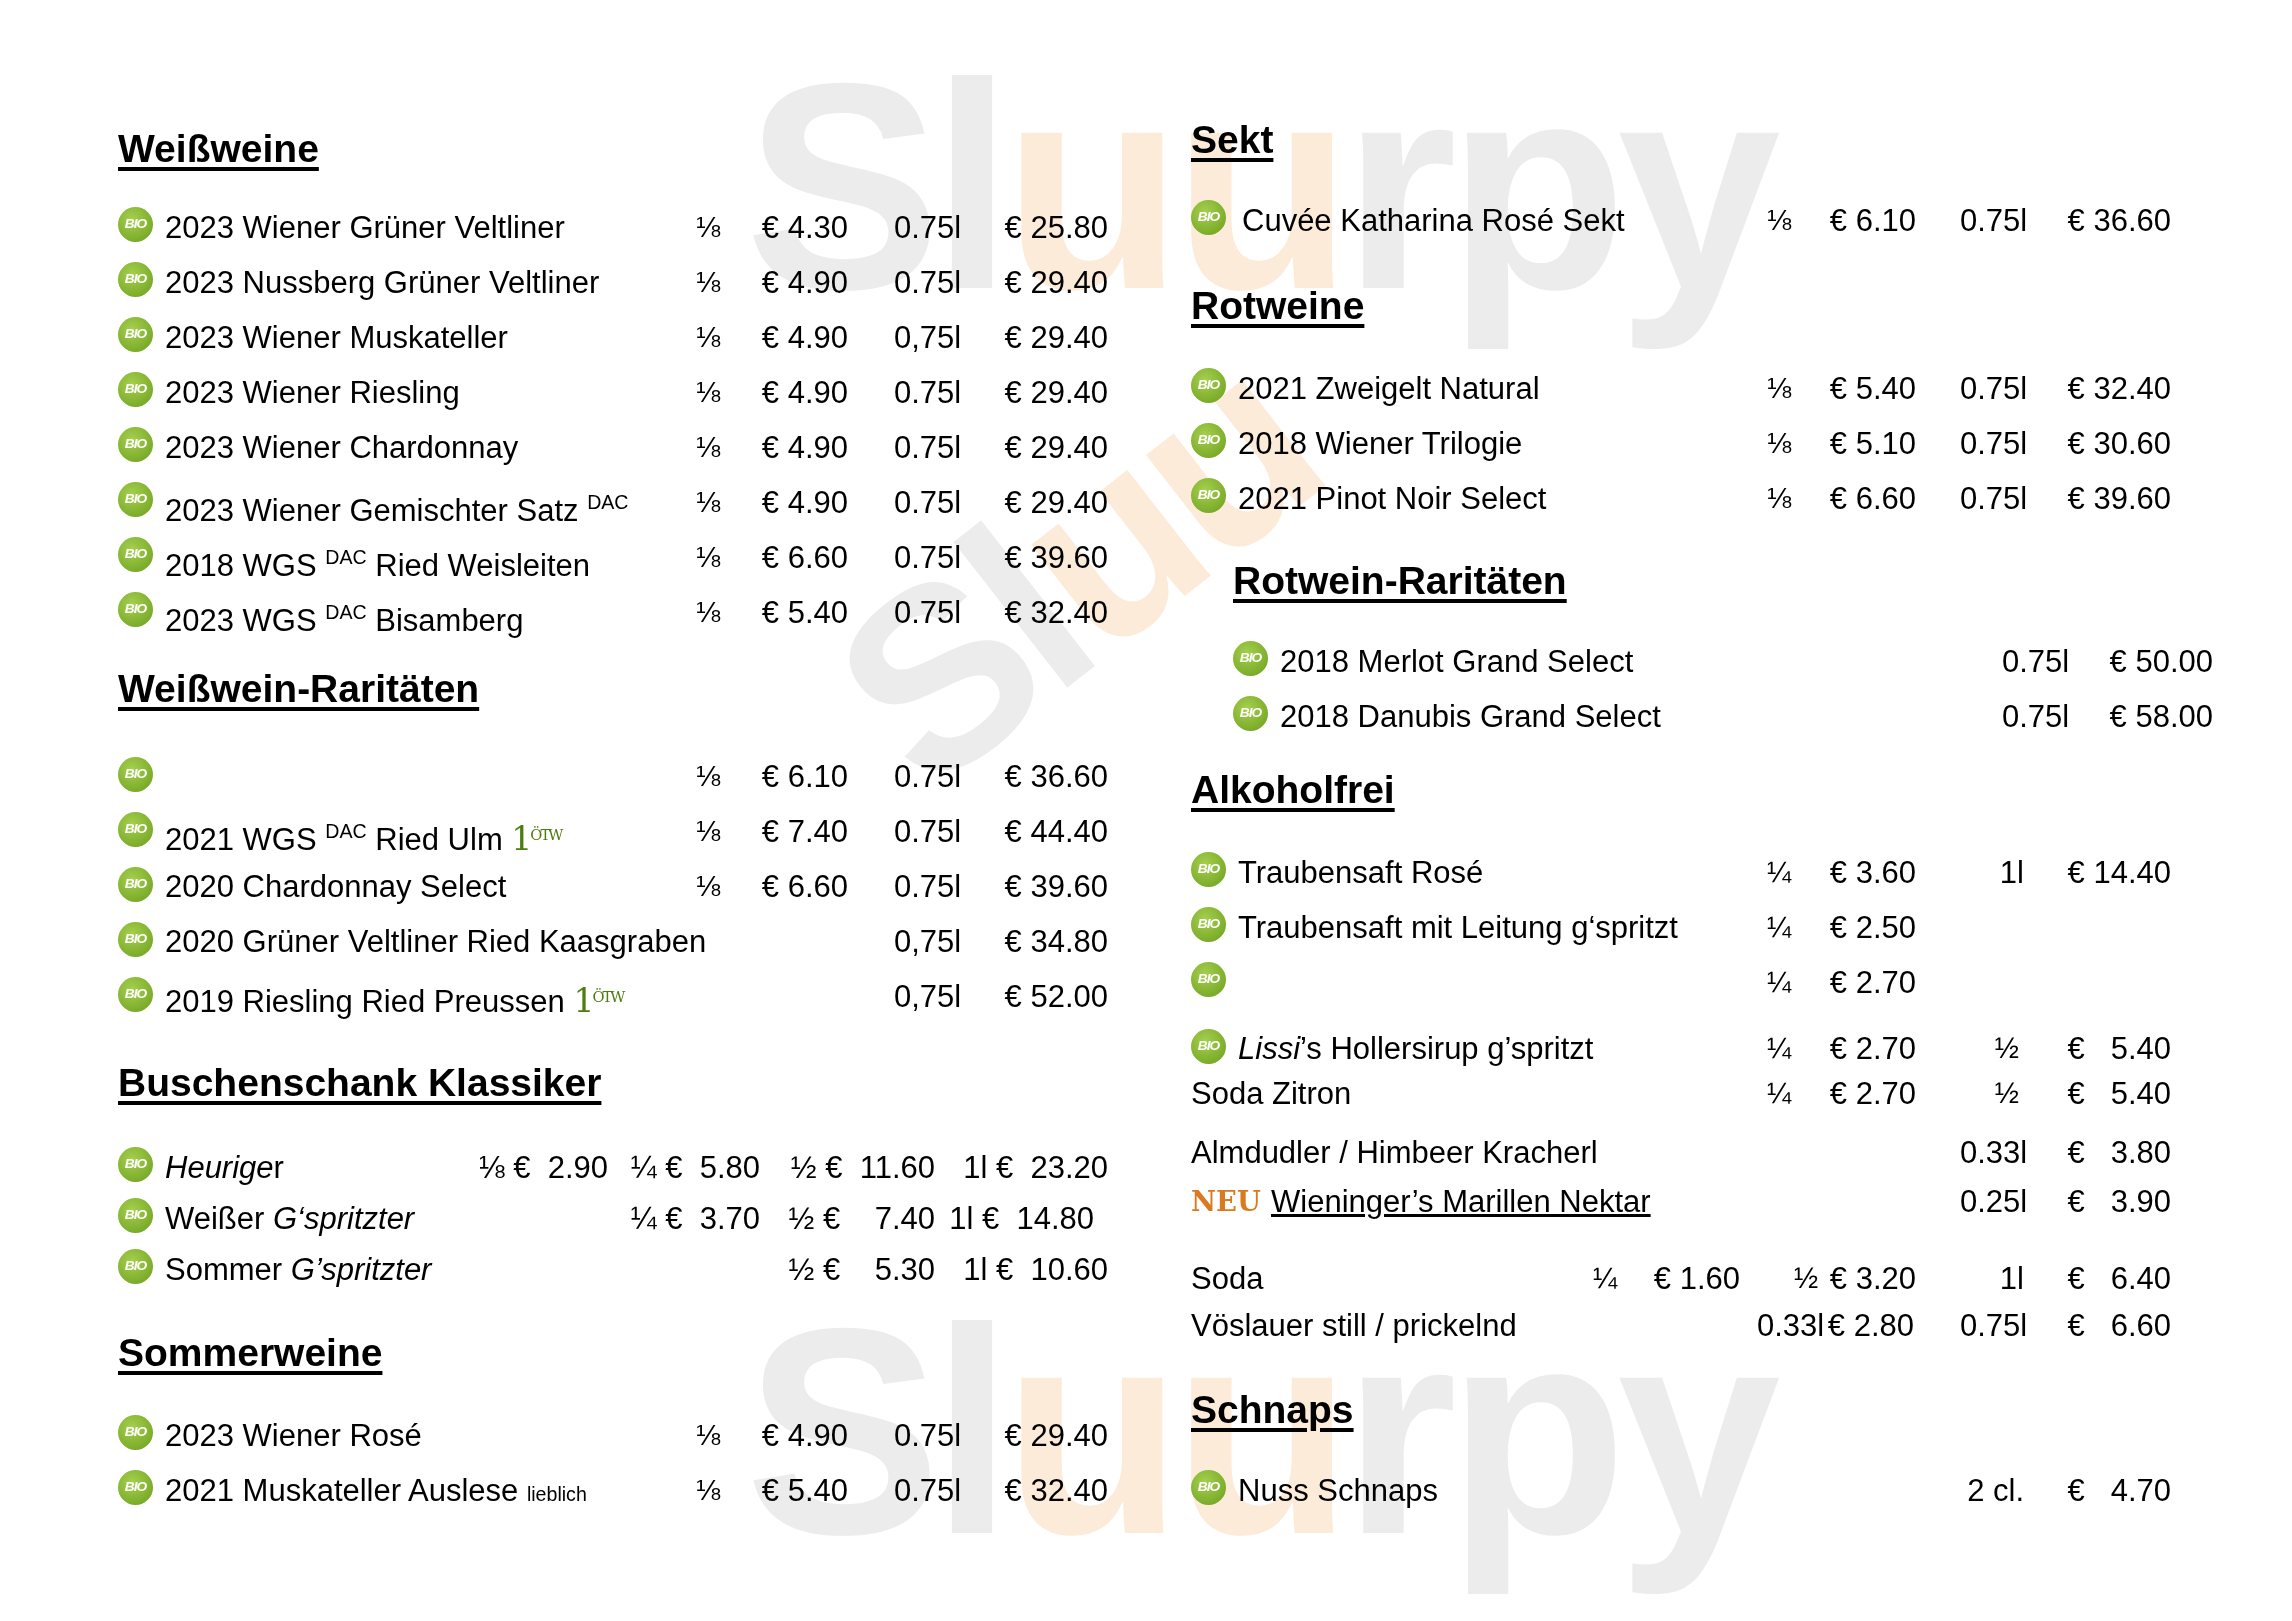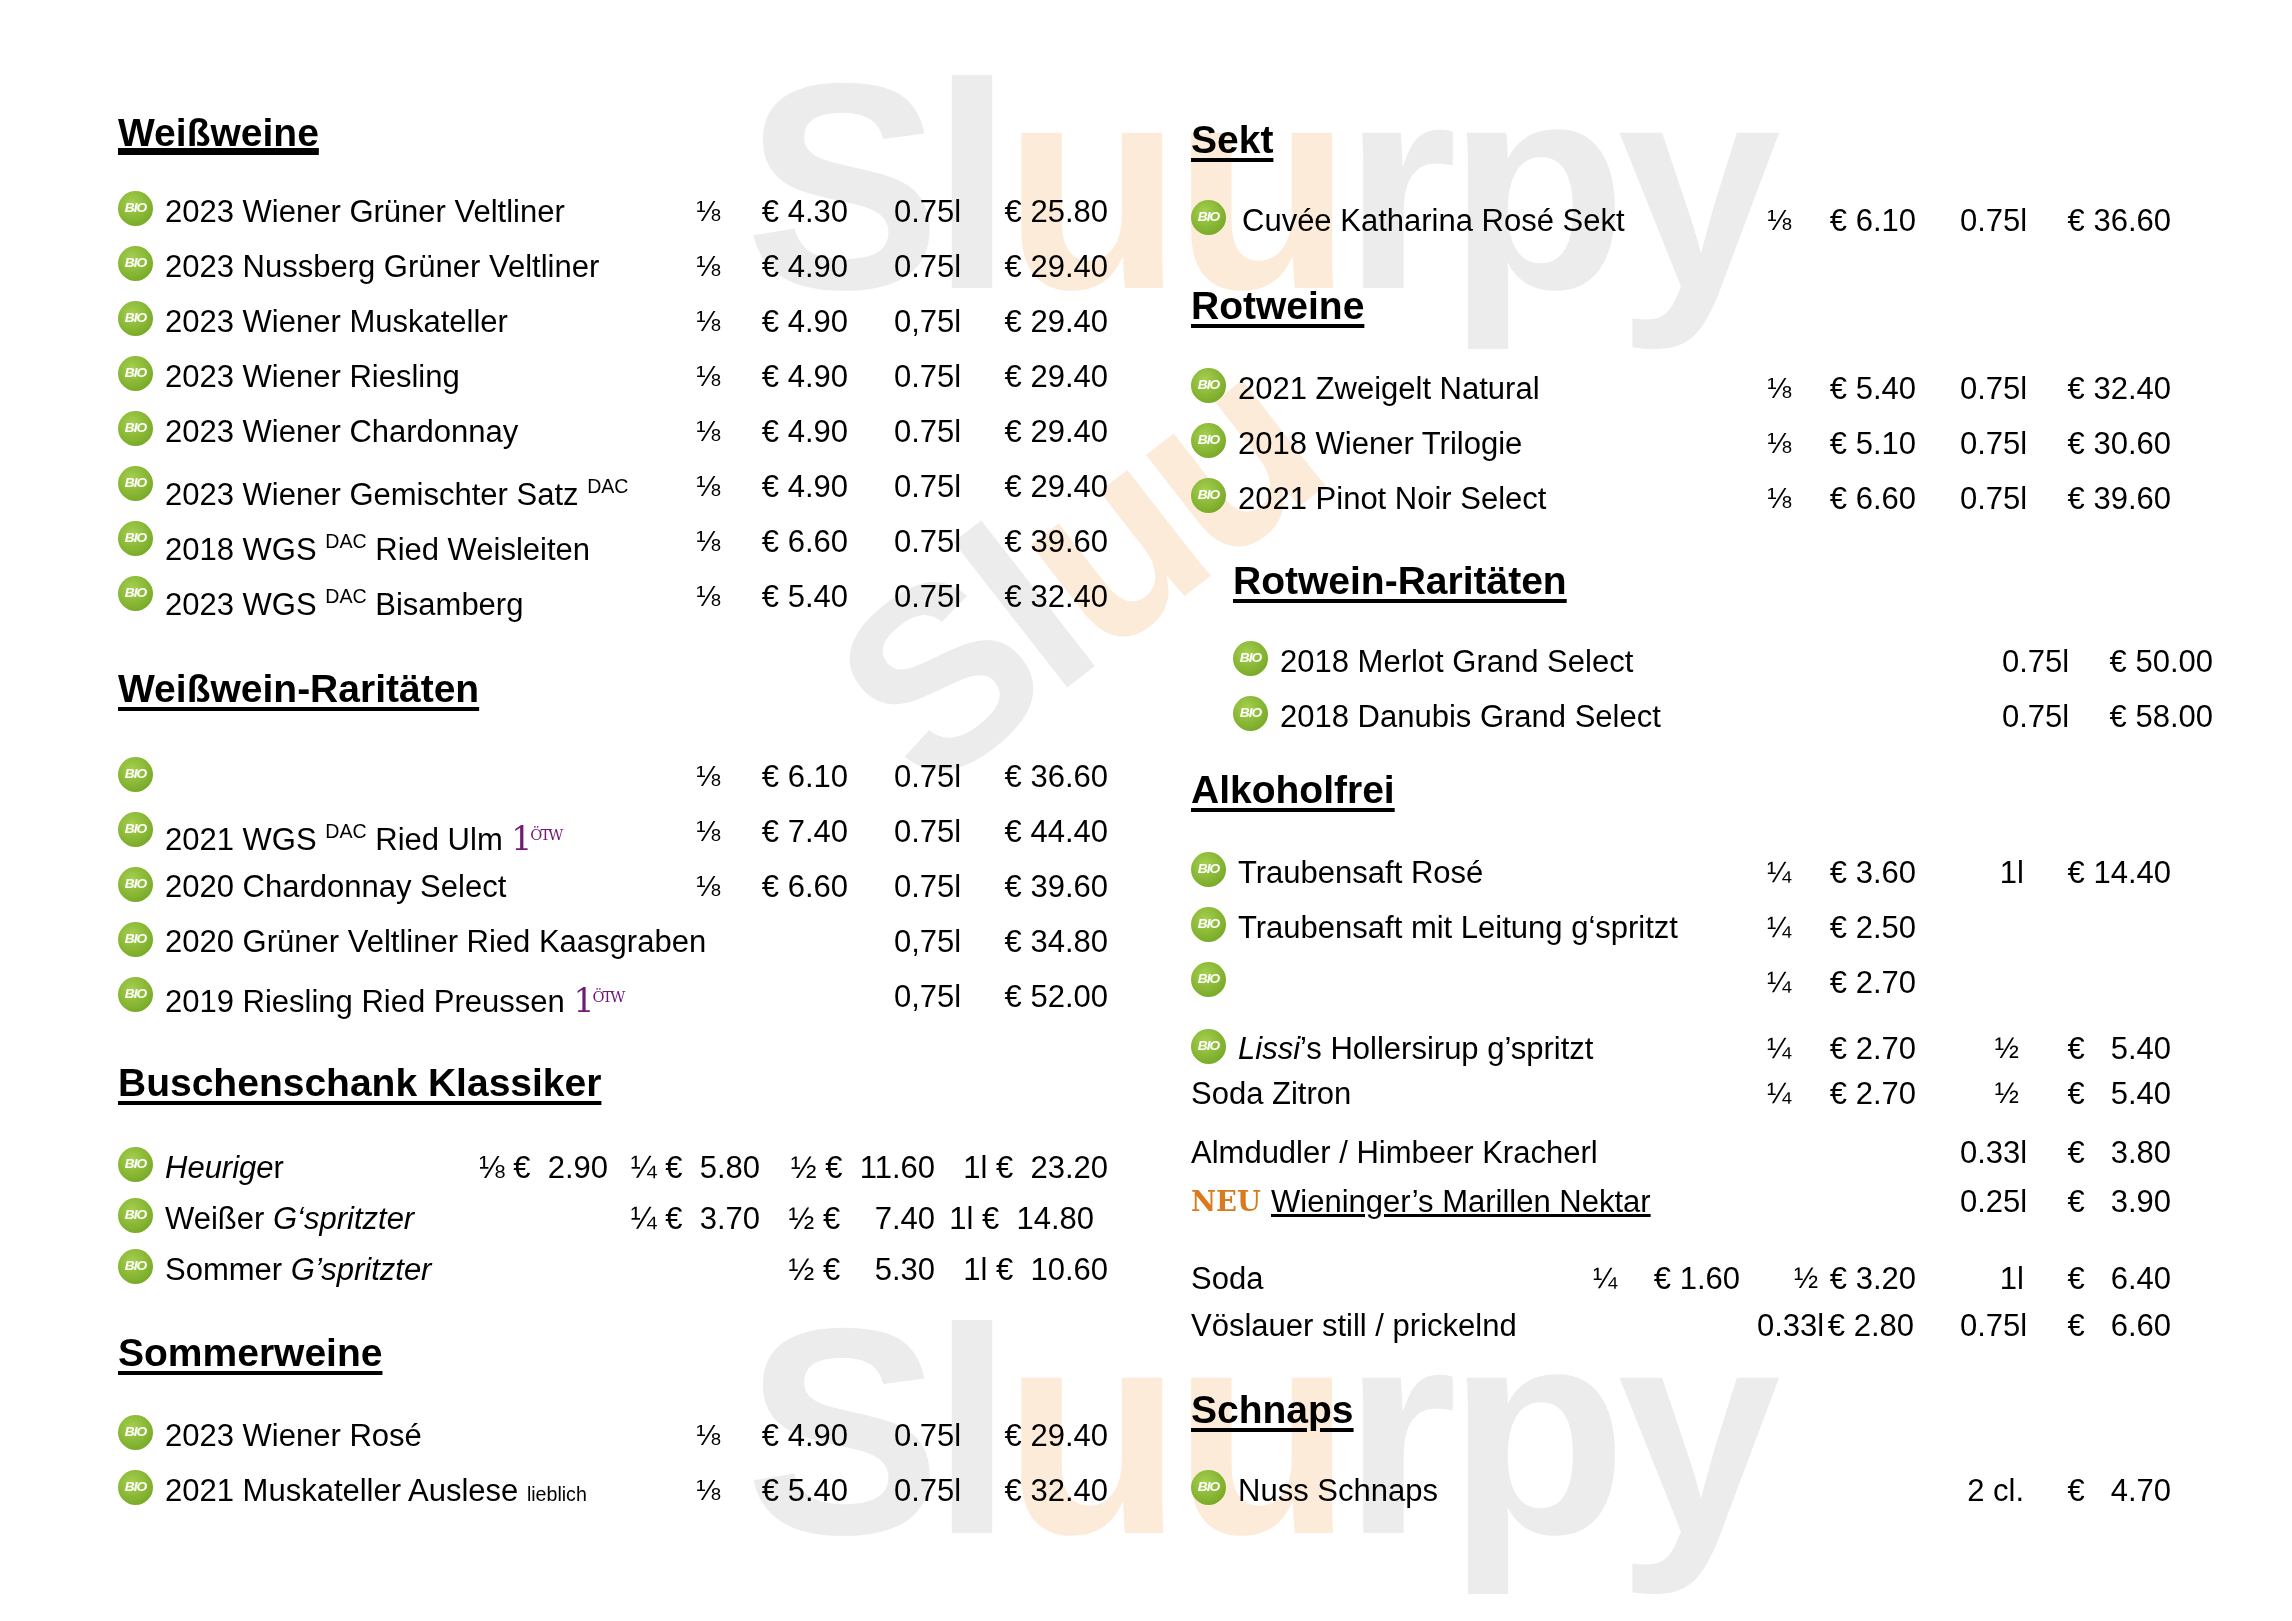--- a/index.html
+++ b/index.html
@@ -23,31 +23,31 @@
          background: radial-gradient(circle at 40% 35%, #a6cf4f, #7cad2a 70%, #6a9a22);
          color: #fff; font-size: 13.7px; font-weight: bold; font-style: italic; line-height: 33px;
          text-align: center; letter-spacing: -1px; }
   .neu-badge { position: absolute; left: 0; top: 0; font-family: "DejaVu Serif", serif; font-weight: bold;
                color: #d97a1e; font-size: 27.4px; }
   .c { position: absolute; top: 0; text-align: right; }
   .frac { font-size: 29px; }
   .sup { font-size: 19.6px; vertical-align: 11.8px; }
   .small { font-size: 19.6px; }
   .it { font-style: italic; }
-  .otw { font-family: "DejaVu Serif", serif; color: #701a75; font-size: 33px; letter-spacing: -2px; }
+  .otw { font-family: "DejaVu Serif", serif; color: #4d7c0f; font-size: 33px; letter-spacing: -2px; }
   .otw small { font-size: 14.7px; vertical-align: 9.8px; }
 </style>
 </head>
 <body>
 
 <div class="wm wm1"><span class="g">Sl</span><span class="o">uu</span><span class="g">rpy</span></div>
 <div class="wm wm2"><span class="g">Sl</span><span class="o">uu</span></div>
 <div class="wm wm3"><span class="g">Sl</span><span class="o">uu</span><span class="g">rpy</span></div>
 
-<div class="sec" style="left:118px; top:109px; width:990px;text-decoration:underline;">
+<div class="sec" style="left:118px; top:125px; width:990px;">
   <h2 class="h">Weißweine</h2>
   <div style="height:19.6px"></div>
   <div class="row">
     <span class="bio">BIO</span>
     <span class="name">2023 Wiener Grüner Veltliner</span>
     <span class="c frac" style="left:578px">⅛</span>
     <span class="c" style="right:260px">€ 4.30</span>
     <span class="c" style="left:776px">0.75l</span>
     <span class="c" style="right:0">€ 25.80</span>
   </div>

